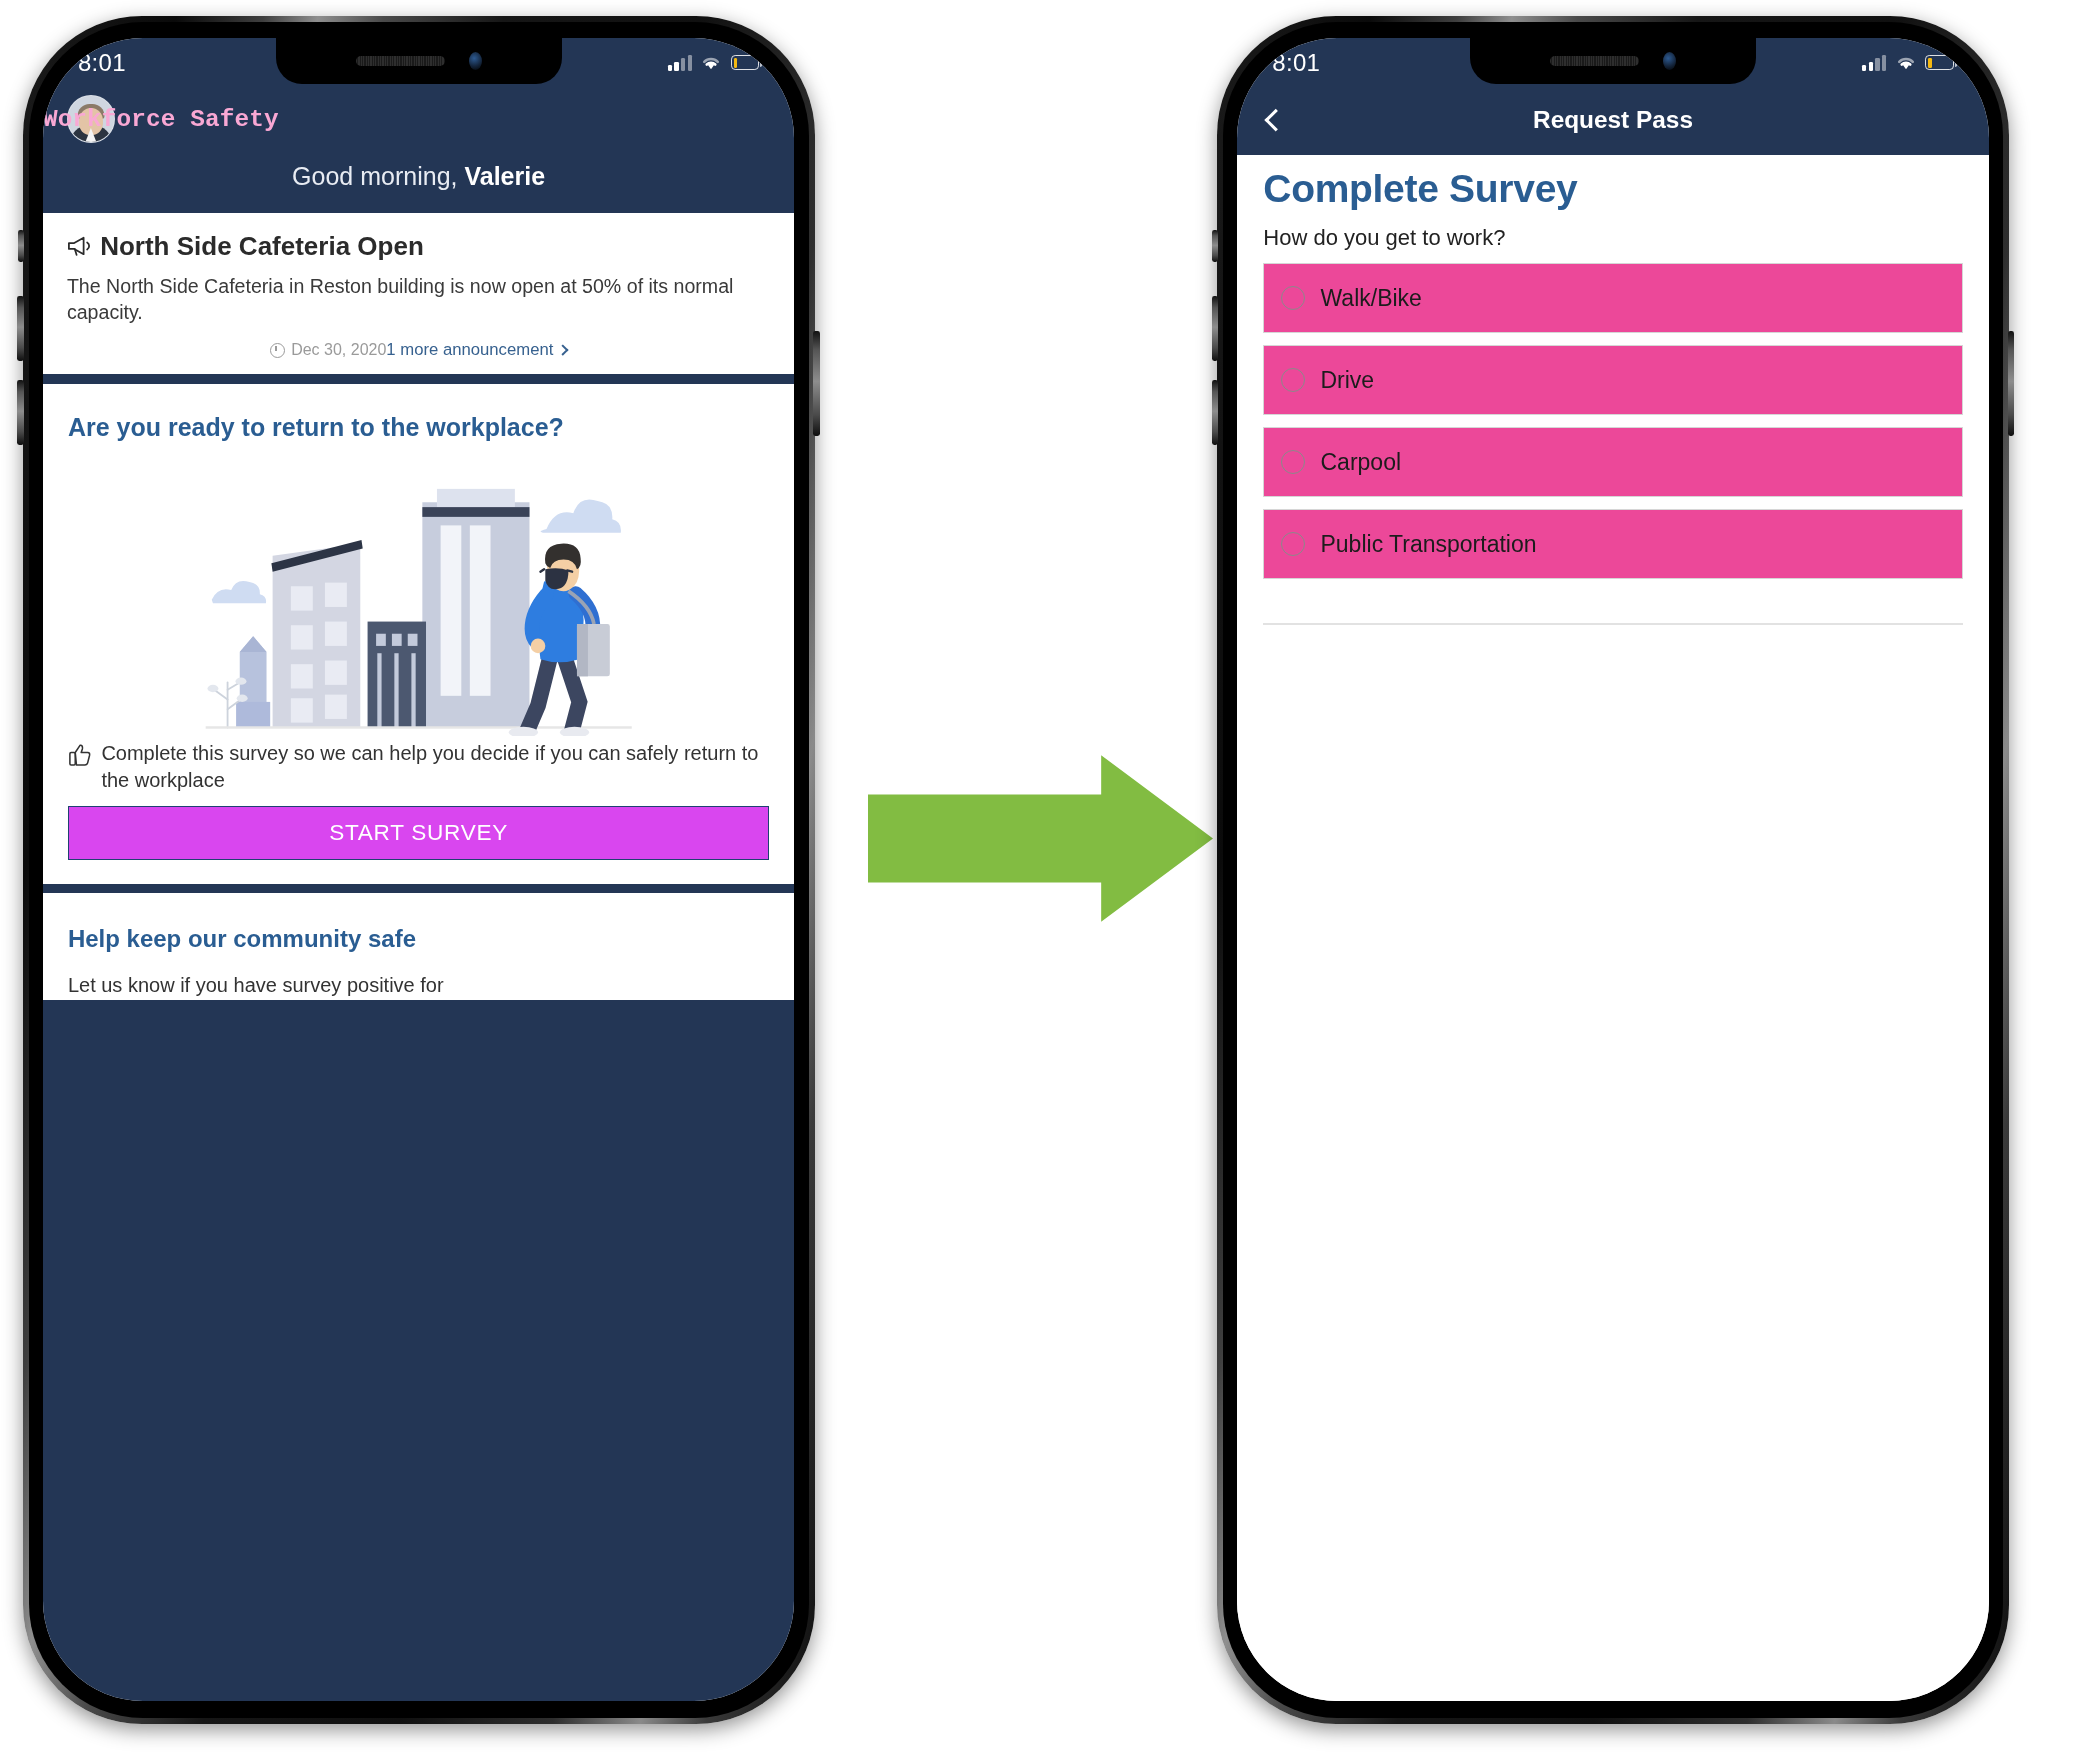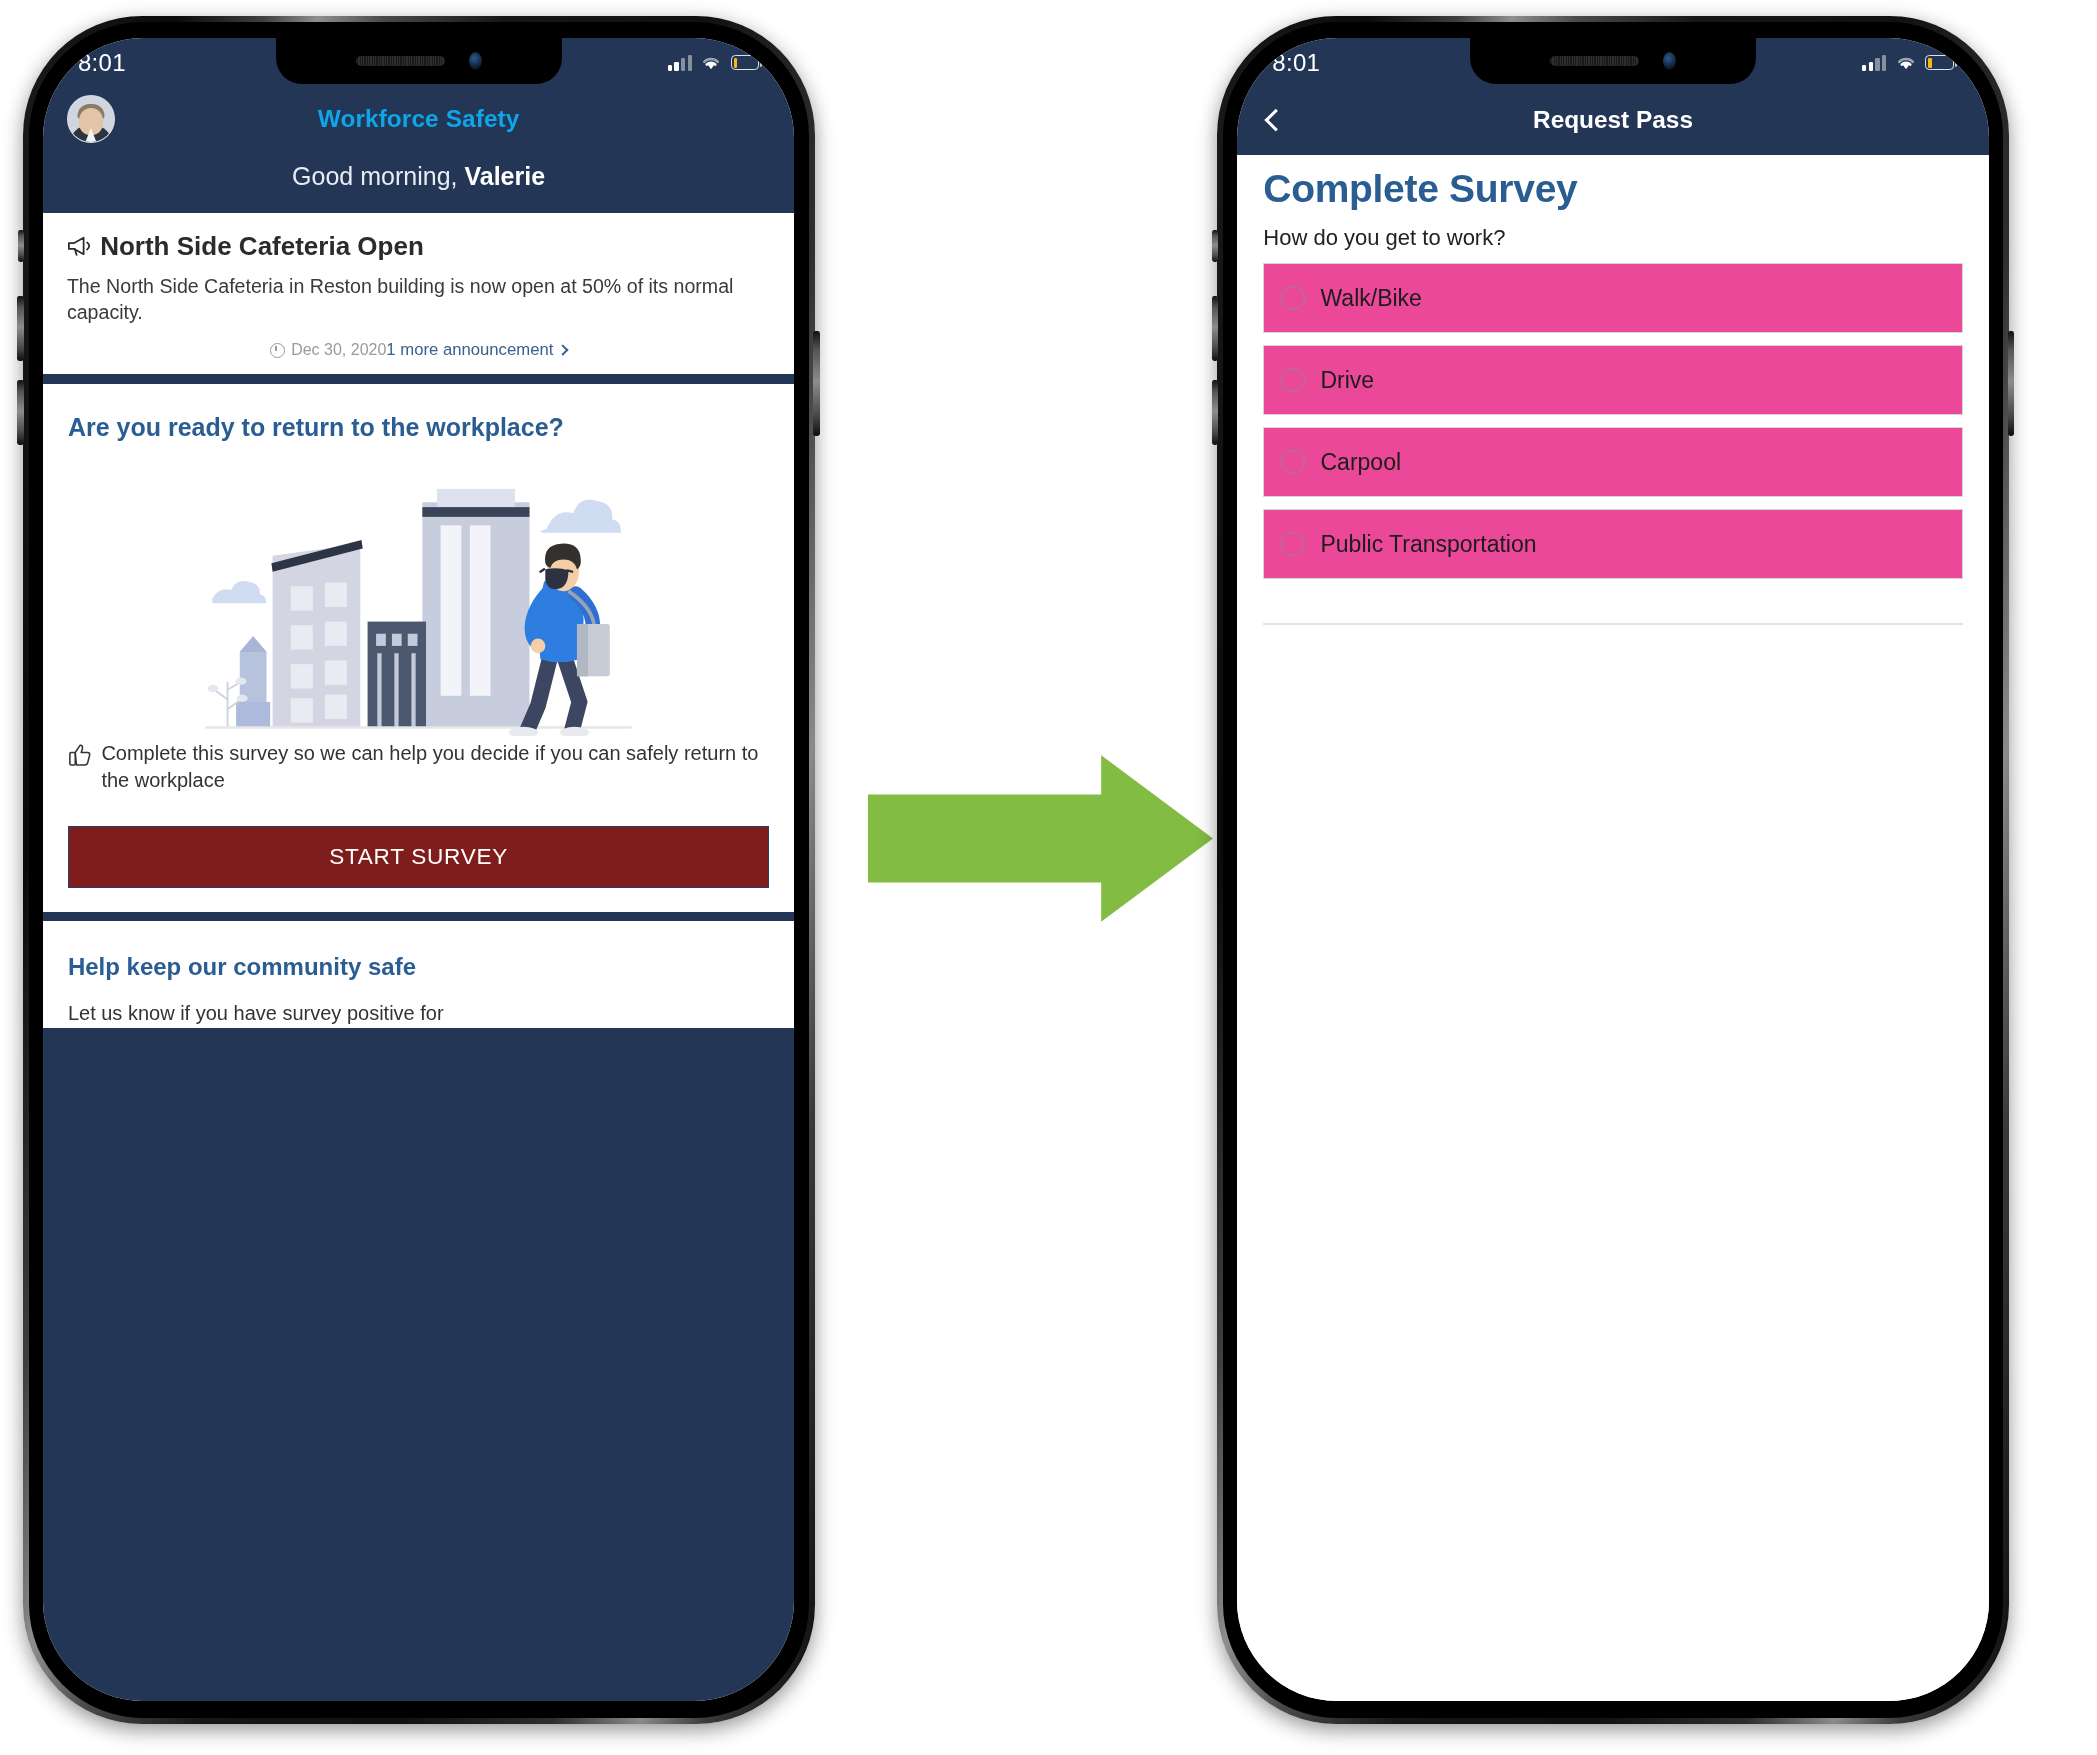--- a/index.html
+++ b/index.html
@@ -96,22 +96,22 @@
   }
   .avatar .face { position:absolute; left:50%; top:26%; transform:translateX(-50%);
     width:24px; height:27px; border-radius: 48% 48% 44% 44%; background:#e3c4a6; }
   .avatar .hair { position:absolute; left:50%; top:16%; transform:translateX(-50%);
     width:27px; height:15.5px; border-radius: 14.3px 14.3px 3.6px 3.6px; background:#8b7a68; }
   .avatar .body { position:absolute; left:50%; bottom:-2.4px; transform:translateX(-50%);
     width:43px; height:20px; border-radius: 21.4px 21.4px 0 0; background:#2c3440; }
   .avatar .shirt{ position:absolute; left:50%; bottom:-2.4px; transform:translateX(-50%);
     width:13px; height:16.7px; background:#f4f4f4; clip-path: polygon(50% 0,100% 100%,0 100%); }
   .app-title {
-    position:absolute; left:0; right:0; text-align:center;
-    color:#0ea5e9; font-size: 24.4px; font-weight: 700; letter-spacing: 0.1px;
+    position:absolute; left:0; right:0; 
+    color:#f9a8d4; font-size: 24.4px; font-weight: 700; letter-spacing: 0.1px; font-family: Liberation Mono, monospace;
   }
   .greet {
     text-align:center; color:#e8ecf3; font-size: 25px; font-weight: 400;
     padding: 8.3px 0 21.4px 0; background:#233655;
   }
   .greet b { font-weight: 700; color:#fff; }
 
   .content { background:#233655; height: calc(100% - 46px - 70px - 55px); overflow: hidden; }
 
   .card { background:#fff; }
@@ -128,22 +128,22 @@
 
   .gap-navy { height: 9.5px; background:#233655; }
 
   .card.survey { padding: 27px 25px 24px 25px; }
   .survey-h { font-size: 25px; font-weight: 700; color:#2a5d92; line-height: 1.28; }
   .illus { position: relative; height: 280px; margin: 13px 0 3.6px 0; }
   .illus svg { width: 100%; height: 100%; display:block; }
   .survey-copy { display:flex; gap: 9.5px; font-size: 20px; line-height:1.36; color:#333; }
   .thumb-ic { width: 24px; height: 22.6px; flex:none; margin-top: 3.6px; }
   .start-btn {
-    margin-top: 32px; height: 62px; width: 100%;
-    background:#7f1d1d; border: 1.2px solid #1f4271;
+    margin-top: 12px; height: 54px; width: 100%;
+    background:#d946ef; border: 1.2px solid #1f4271;
     color:#fff; font-size: 22.6px; letter-spacing: 0.7px;
     display:flex; align-items:center; justify-content:center;
   }
   .card.community { padding: 32px 17px 0 25px; }
   .comm-h { font-size: 24px; font-weight: 700; color:#2a5d92; }
   .comm-body { margin-top: 19px; font-size: 20px; color:#333; line-height:1.36; }
 
   
   .nav-bar {
     margin-top: 46px; height: 71px; background:#233655;

